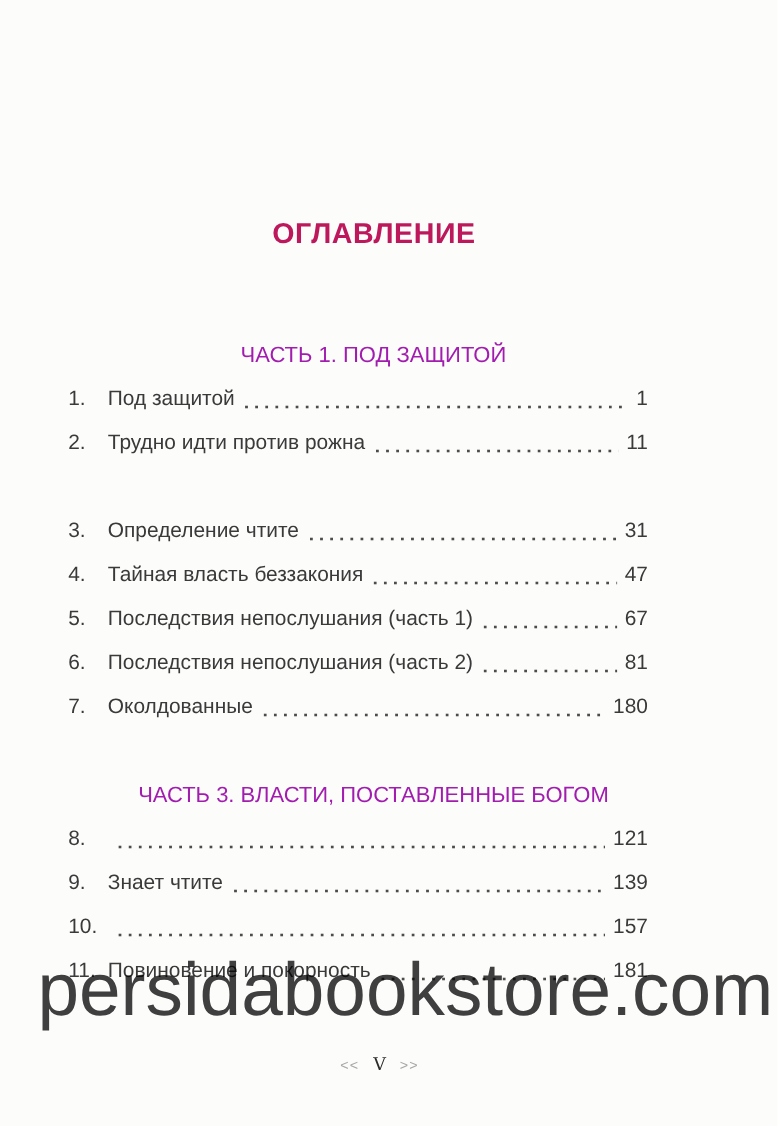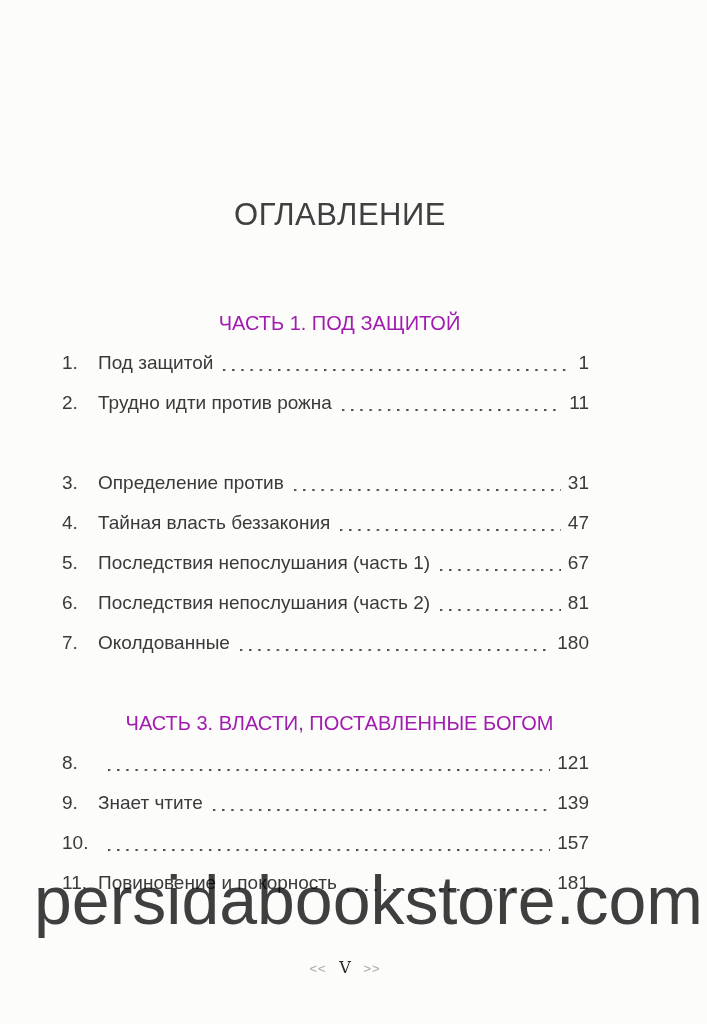--- a/index.html
+++ b/index.html
@@ -15,24 +15,24 @@
     overflow: hidden;
     font-family: "Liberation Sans", sans-serif;
     color: #3a3a3a;
   }
   .book-title {
     position: absolute;
     top: 197px;
     left: 0;
     width: 680px;
     text-align: center;
-    font-size: 31px;
-    font-weight: normal;
+    font-size: 26px;
+    font-weight: bold;
     letter-spacing: 0.5px;
-    color: #404040;
+    color: #be185d;
   }
   .toc {
     position: absolute;
     top: 303px;
     left: 62px;
     width: 527px;
   }
   .toc-section + .toc-section {
     margin-top: 40px;
   }
@@ -123,21 +123,21 @@
         <div class="toc-row">
           <span class="num">2.</span>
           <span class="entry-title">Трудно идти против рожна</span>
           <span class="leader"></span>
           <span class="pagenum">11</span>
         </div>
       </div>
       <div class="toc-section">
         <div class="toc-row">
           <span class="num">3.</span>
-          <span class="entry-title">Определение против</span>
+          <span class="entry-title">Определение чтите</span>
           <span class="leader"></span>
           <span class="pagenum">31</span>
         </div>
         <div class="toc-row">
           <span class="num">4.</span>
           <span class="entry-title">Тайная власть беззакония</span>
           <span class="leader"></span>
           <span class="pagenum">47</span>
         </div>
         <div class="toc-row">

